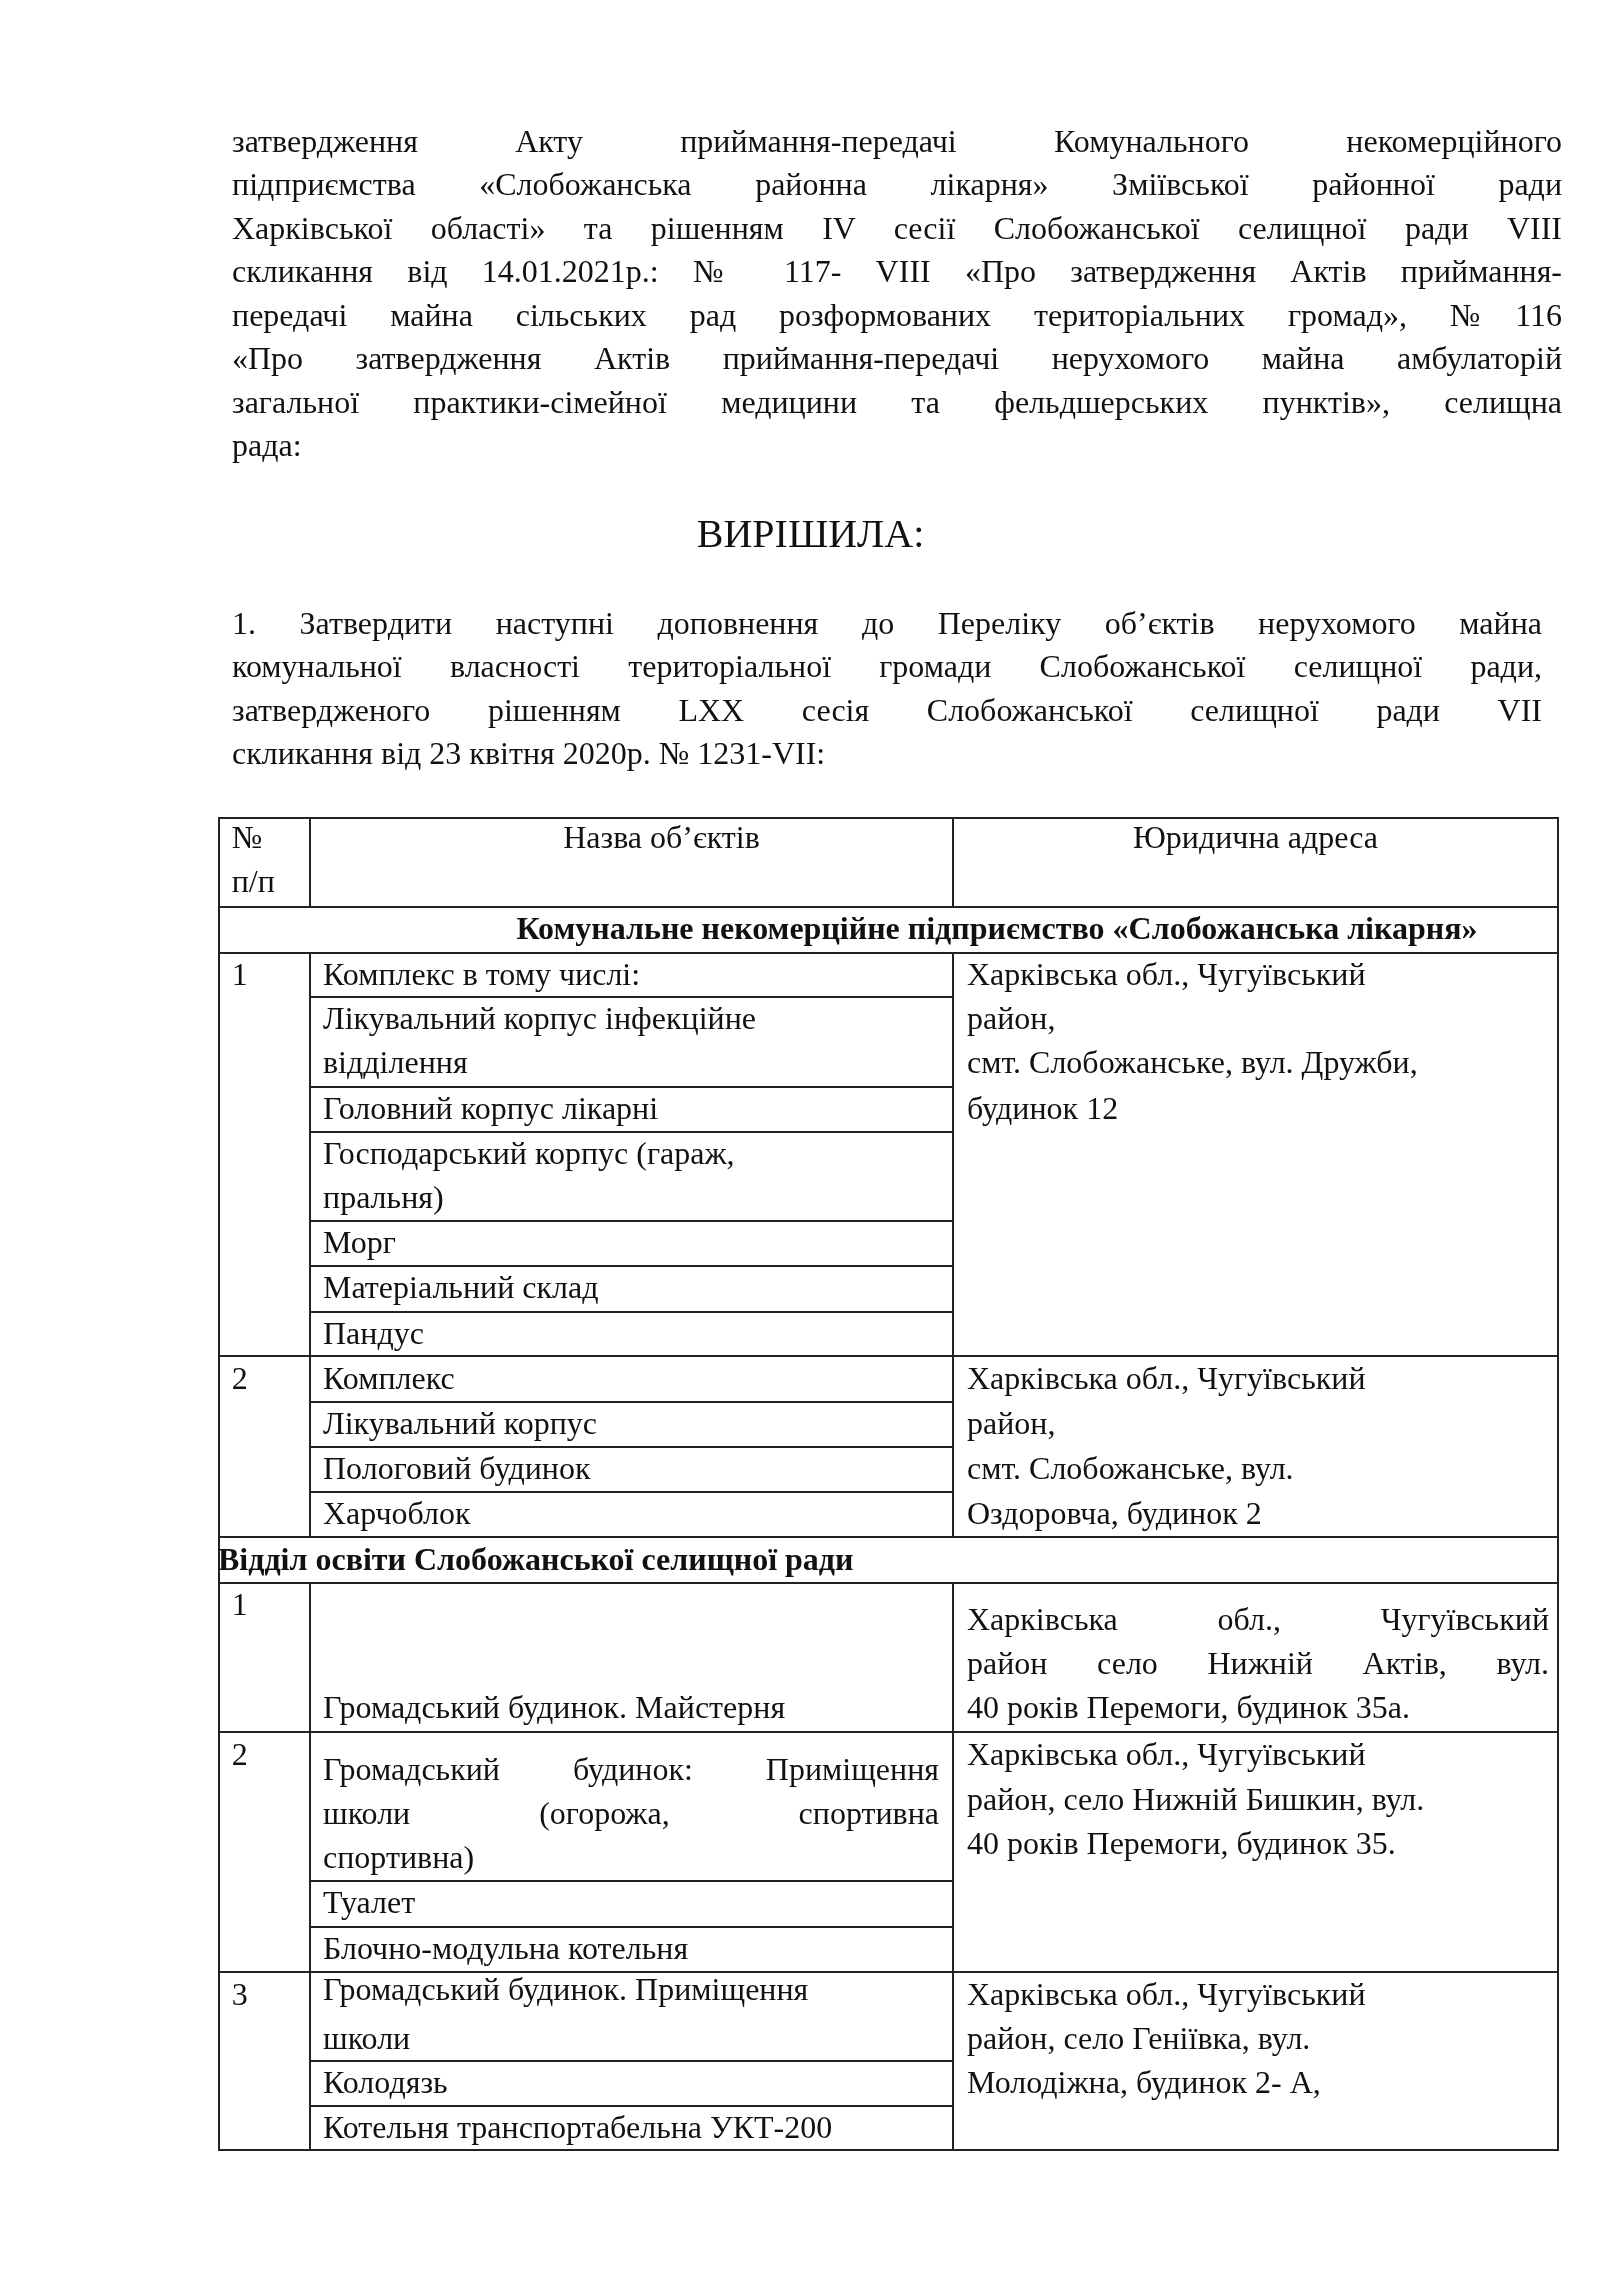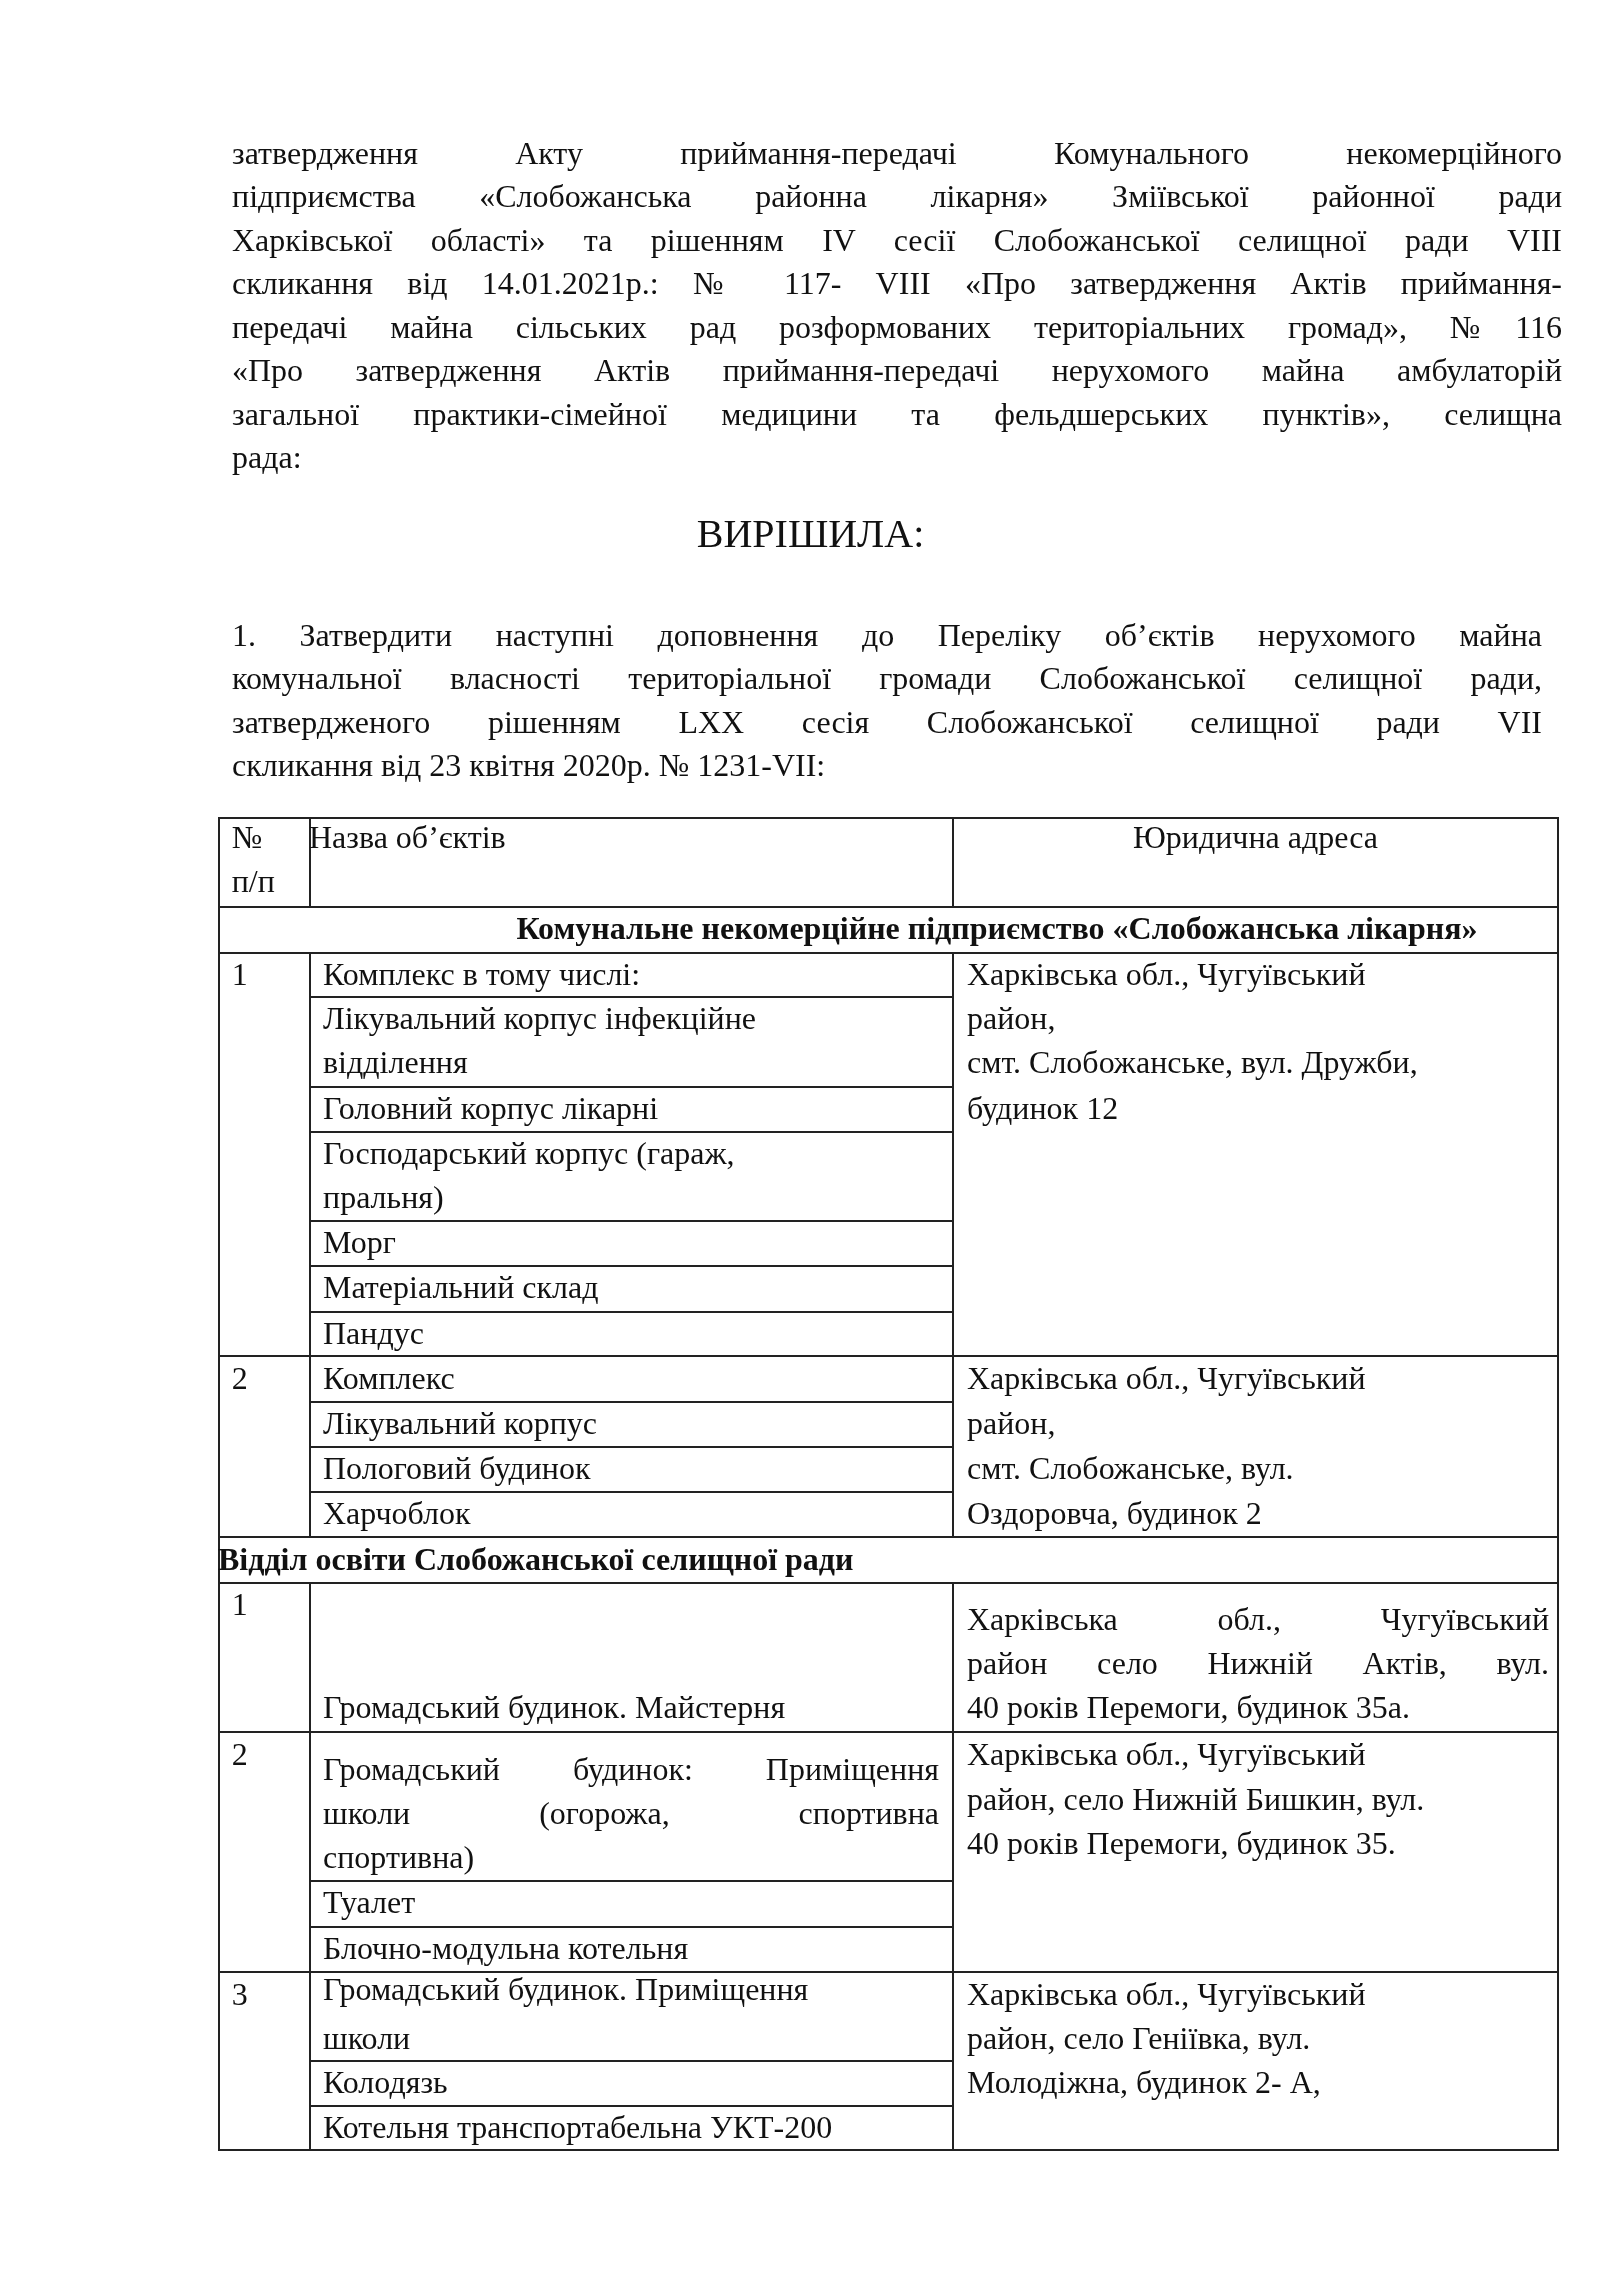--- a/index.html
+++ b/index.html
@@ -1,19 +1,19 @@
 <!DOCTYPE html>
 <html><head>
 <meta charset="utf-8">
 <style>
   html, body { margin: 0; padding: 0; background: #ffffff; }
   body { width: 1621px; height: 2293px; position: relative; overflow: hidden;
          font-family: "Liberation Serif", "DejaVu Serif", serif; color: #111111; }
   .line { position: absolute; font-size: 32px; line-height: 43px; white-space: nowrap;
-          text-align: justify; text-align-last: justify; height: 43px; margin-top: 12px; }
+          text-align: justify; text-align-last: justify; height: 43px; }
   .line.last { text-align-last: left; }
   .p1 .line { left: 232px; width: 1330px; }
   .p2 .line { left: 232px; width: 1310px; }
   .heading { position: absolute; left: 0; width: 1621px; top: 512px; text-align: center;
              font-size: 40px; line-height: 43px; }
   .tbl { position: absolute; left: 218px; top: 817px; width: 1341px; }
   .hl { position: absolute; height: 0; border-top: 2px solid #222; }
   .vl { position: absolute; width: 0; border-left: 2px solid #222; }
   .txt { position: absolute; font-size: 32px; line-height: 44px; white-space: nowrap; }
   .bold { font-weight: bold; }
@@ -72,21 +72,21 @@
   <div class="vl" style="left:1339px;top:0;height:1334px"></div>
   <div class="vl" style="left:91px;top:0;height:89px"></div>
   <div class="vl" style="left:734px;top:0;height:89px"></div>
   <div class="vl" style="left:91px;top:135px;height:584px"></div>
   <div class="vl" style="left:734px;top:135px;height:584px"></div>
   <div class="vl" style="left:91px;top:765px;height:569px"></div>
   <div class="vl" style="left:734px;top:765px;height:569px"></div>
 
   <div class="txt" style="left:13.7px;top:-2px">№</div>
   <div class="txt" style="left:13.7px;top:42px">п/п</div>
-  <div class="txt" style="left:91px;width:705px;top:-2px;">Назва об’єктів</div>
+  <div class="txt" style="left:91px;width:705px;top:-2px;text-align:center">Назва об’єктів</div>
   <div class="txt" style="left:734px;width:607px;top:-2px;text-align:center">Юридична адреса</div>
 
   <div class="txt bold" style="left:0;width:1558px;top:89px;text-align:center">Комунальне некомерційне підприємство «Слобожанська  лікарня»</div>
 
   <div class="txt" style="left:13.7px;top:135px">1</div>
   <div class="txt" style="left:105px;top:135px">Комплекс в тому числі:</div>
   <div class="txt" style="left:105px;top:179px">Лікувальний корпус інфекційне</div>
   <div class="txt" style="left:105px;top:223px">відділення</div>
   <div class="txt" style="left:105px;top:269px">Головний корпус лікарні</div>
   <div class="txt" style="left:105px;top:314px">Господарський корпус (гараж,</div>

